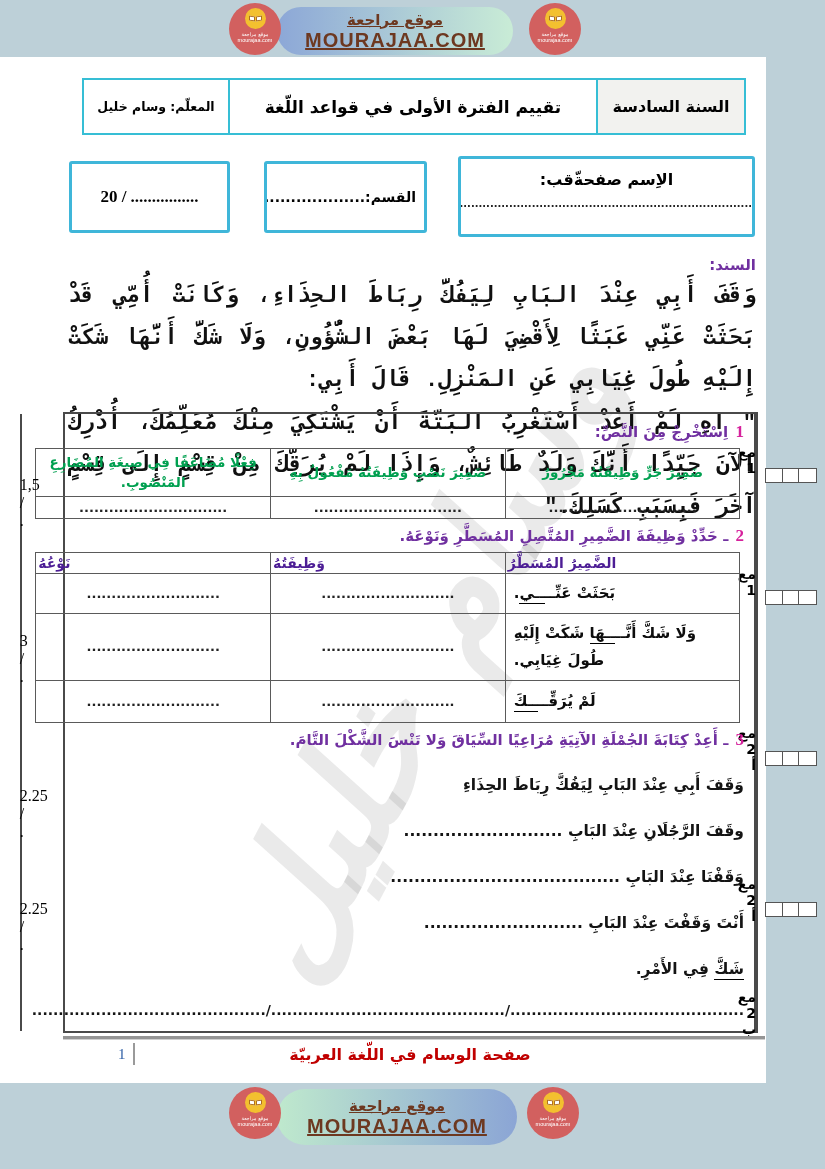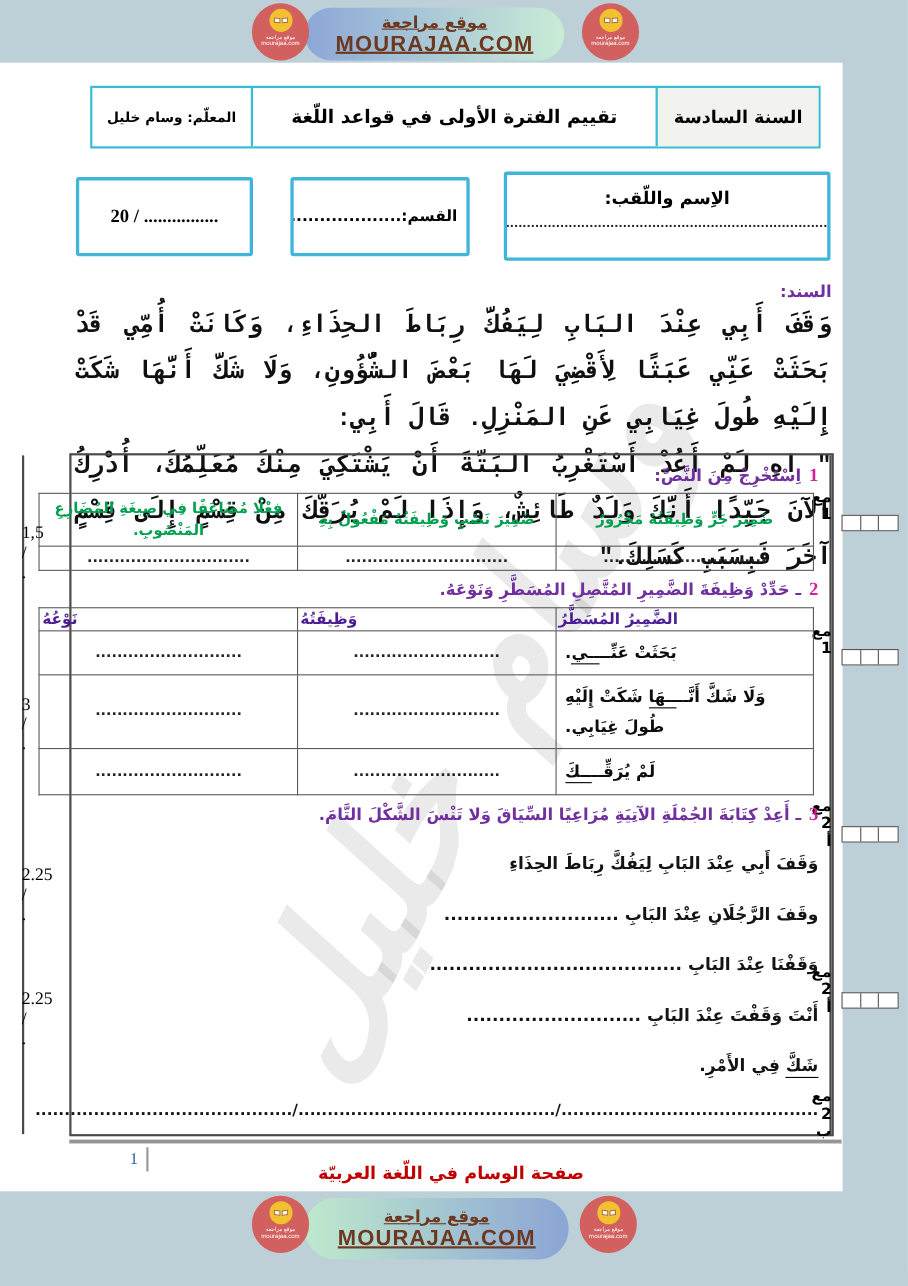--- a/index.html
+++ b/index.html
@@ -76,21 +76,21 @@
   .t2 tr.r1 td { height:34px; } .t2 tr.r3 td { height:42px; }
   .u { border-bottom:1.5px solid #000; padding-bottom:1px; }
   .ex-line { text-align:right; font-weight:bold; font-size:15.5px; color:#141414; margin:21px 0; line-height:1.6; }
   .answer-line { text-align:center; font-weight:bold; font-size:14px; color:#141414; margin-top:16px; }
 
   
   .footer-rule { position:absolute; left:63px; top:1036px; width:702px; height:4px; background:#949494; border-bottom:1px solid #cfcfcf; z-index:3; }
   .page-number { position:absolute; left:118px; top:1043px; display:flex; align-items:center; gap:7px; z-index:3; }
   .page-number .pn { font-size:15px; color:#2f5fa5; font-family:"Liberation Serif",serif; }
   .page-number .pn-bar { width:2px; height:22px; background:#9a9a9a; }
-  .footer-title { position:absolute; left:160px; top:1045px; width:500px; text-align:center; color:#c00000; font-weight:bold; font-size:16px; direction:rtl; z-index:3;margin-top:12px; }
+  .footer-title { position:absolute; left:160px; top:1045px; width:500px; text-align:center; color:#c00000; font-weight:bold; font-size:16px; direction:rtl; z-index:3; }
 </style>
 </head>
 <body>
 
 <div class="canvas">
 
   <div class="page"></div>
 
   <div class="watermark">وسام خليل</div>
 
@@ -115,21 +115,21 @@
     <div class="logo-t2">mourajaa.com</div>
   </div>
 
   <div class="title-bar">
     <div class="tb-cell tb-grade">السنة السادسة</div>
     <div class="tb-cell tb-title">تقييم الفترة الأولى في قواعد اللّغة</div>
     <div class="tb-cell tb-teacher">المعلّم: وسام خليل</div>
   </div>
 
   <div class="ibox box-name">
-    <div class="lbl">الاِسم واللّقب:</div>
+    <div class="lbl">الاِسم صفحةّقب:</div>
     <div class="dotline">........................................................................................</div>
   </div>
   <div class="ibox box-class">
     <span>القسم:.........................</span>
   </div>
   <div class="ibox box-score">
     <span>20 / ................</span>
   </div>
 
   <div class="passage">

